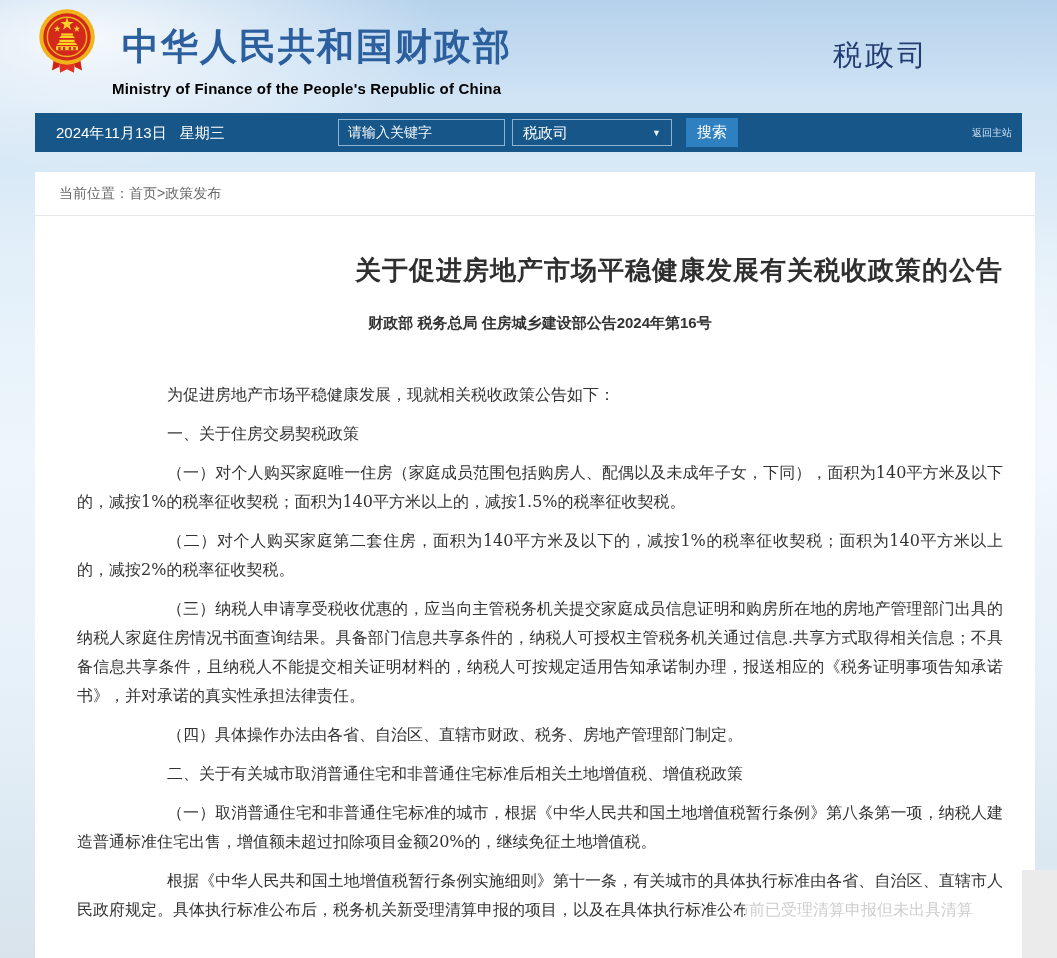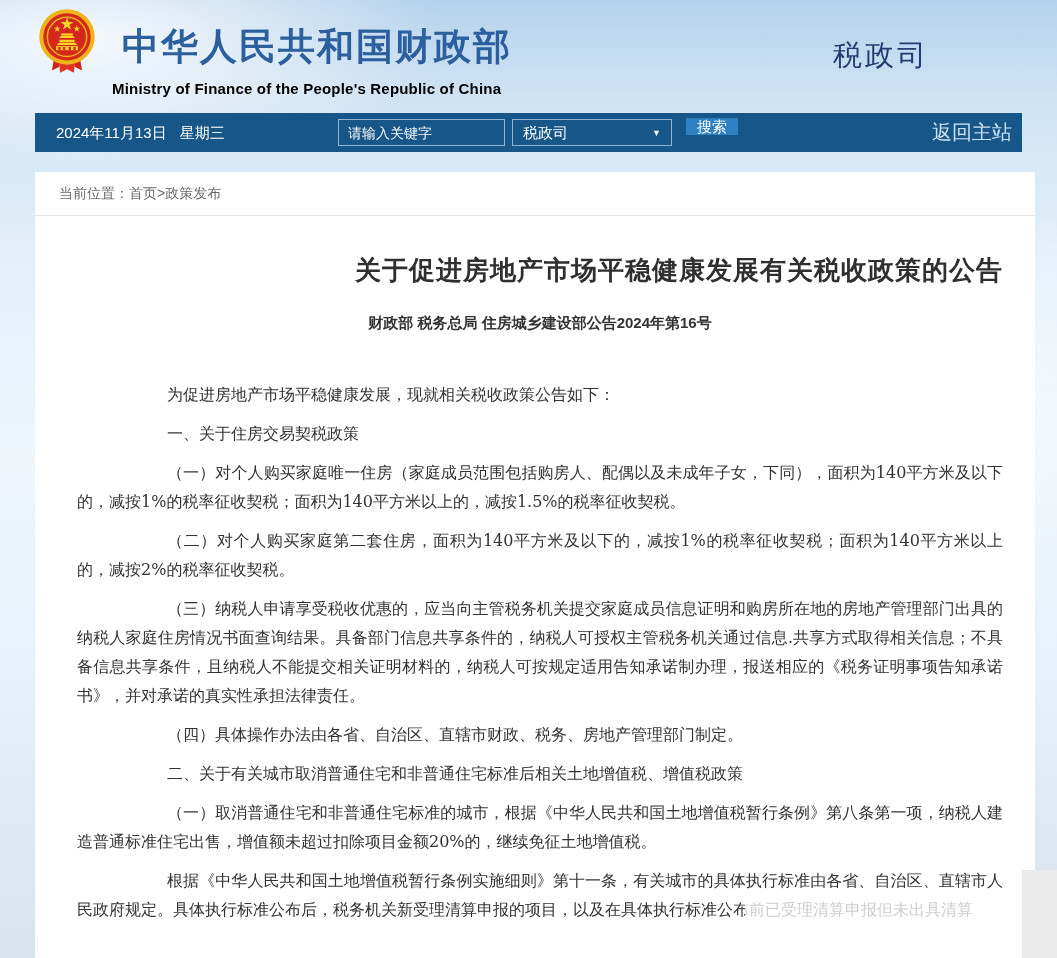--- a/index.html
+++ b/index.html
@@ -23,33 +23,33 @@
   .department{
     position:absolute;right:128px;top:36px;font-size:29px;color:#233d72;letter-spacing:3px;
     text-decoration:none;font-weight:500;
   }
   
   .navbar{position:absolute;top:113px;left:35px;right:35px;height:39px;background:#165689;padding-left:16px;}
   .nav-date{position:absolute;left:21px;top:0;line-height:39px;color:#ffffff;font-size:15px;word-spacing:9px;}
   .search-input{
     position:absolute;left:303px;top:6px;width:167px;height:27px;box-sizing:border-box;
     background:transparent;border:1px solid #8fb4d2;color:#fff;font-size:14px;padding:0 9px;outline:none;
-    font-family:Liberation Sans, sans-serif;
+    font-family:Liberation Mono, monospace;
   }
   .search-input::placeholder{color:#ffffff;opacity:.96;}
   .scope-select{
     position:absolute;left:477px;top:6px;width:160px;height:27px;box-sizing:border-box;
     border:1px solid #8fb4d2;color:#fff;font-size:15px;line-height:25px;padding:0 10px;cursor:pointer;
   }
   .scope-caret{position:absolute;right:10px;top:1px;font-size:9px;color:#e9f2fa;}
   .search-btn{
-    position:absolute;left:651px;top:5px;height:17px;padding:0 11px;background:#2f80c1;border:none;
+    position:absolute;left:651px;top:5px;height:29px;padding:0 11px;background:#2f80c1;border:none;
     color:#fff;font-size:15px;cursor:pointer;font-family:"Liberation Sans",sans-serif;
   }
-  .back-link{position:absolute;right:10px;top:0;line-height:39px;color:#cce0f2;font-size:20px;text-decoration:none;}
+  .back-link{position:absolute;right:10px;top:0;line-height:39px;color:#cce0f2;font-size:10px;text-decoration:none;}
   
   .content{position:absolute;top:172px;left:35px;right:22px;height:786px;background:#ffffff;overflow:hidden;}
   .breadcrumb{
     height:43px;line-height:43px;padding-left:24px;font-size:14px;color:#6a6a6a;
     border-bottom:1px solid #e7e7e7;
   }
   .breadcrumb a{color:#6a6a6a;text-decoration:none;}
   .article{padding:0 32px 0 42px;}
   .article-title{
     margin:37px 0 0 0;text-align:right;font-size:26px;font-weight:bold;color:#2f2f2f;

